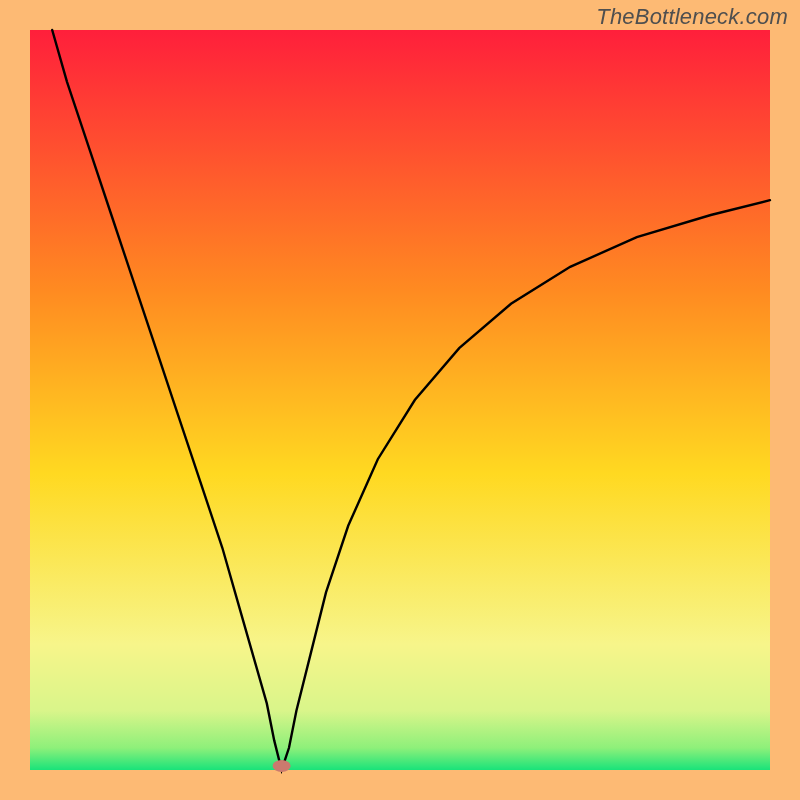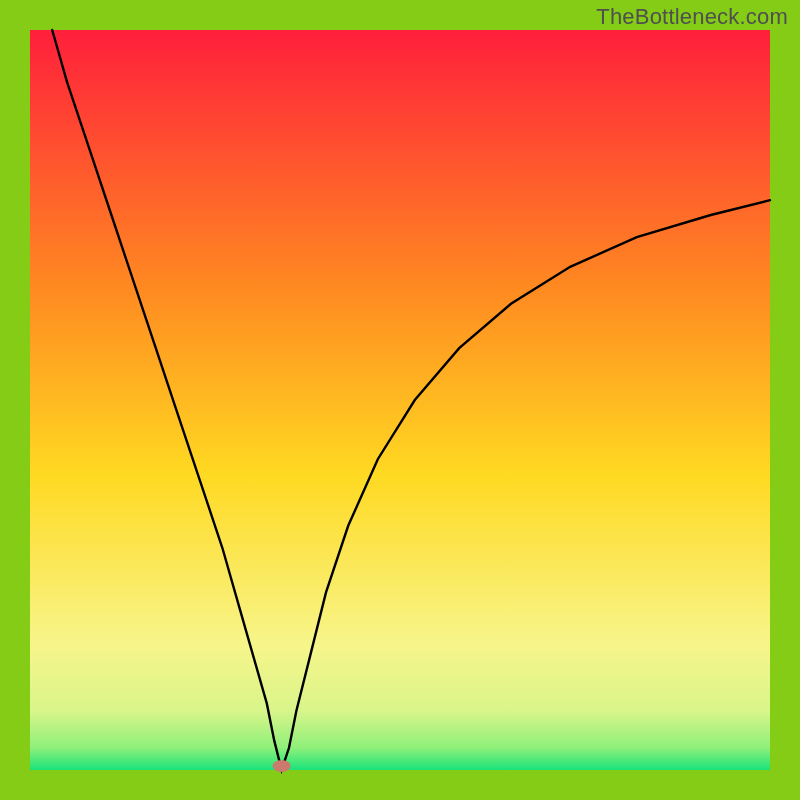--- a/index.html
+++ b/index.html
@@ -8,21 +8,22 @@
     width: 800px;
     height: 800px;
     background: #000;
     font-family: Arial, Helvetica, sans-serif;
     overflow: hidden;
   }
   .frame {
     position: relative;
     width: 800px;
     height: 800px;
-    background: #84cc16;
+    background: #fdba74;
+    font-style: italic;
   }
   .watermark {
     position: absolute;
     top: 4px;
     right: 12px;
     color: #4f4f4f;
     font-size: 22px;
     font-weight: 500;
     letter-spacing: 0.2px;
     z-index: 10;

